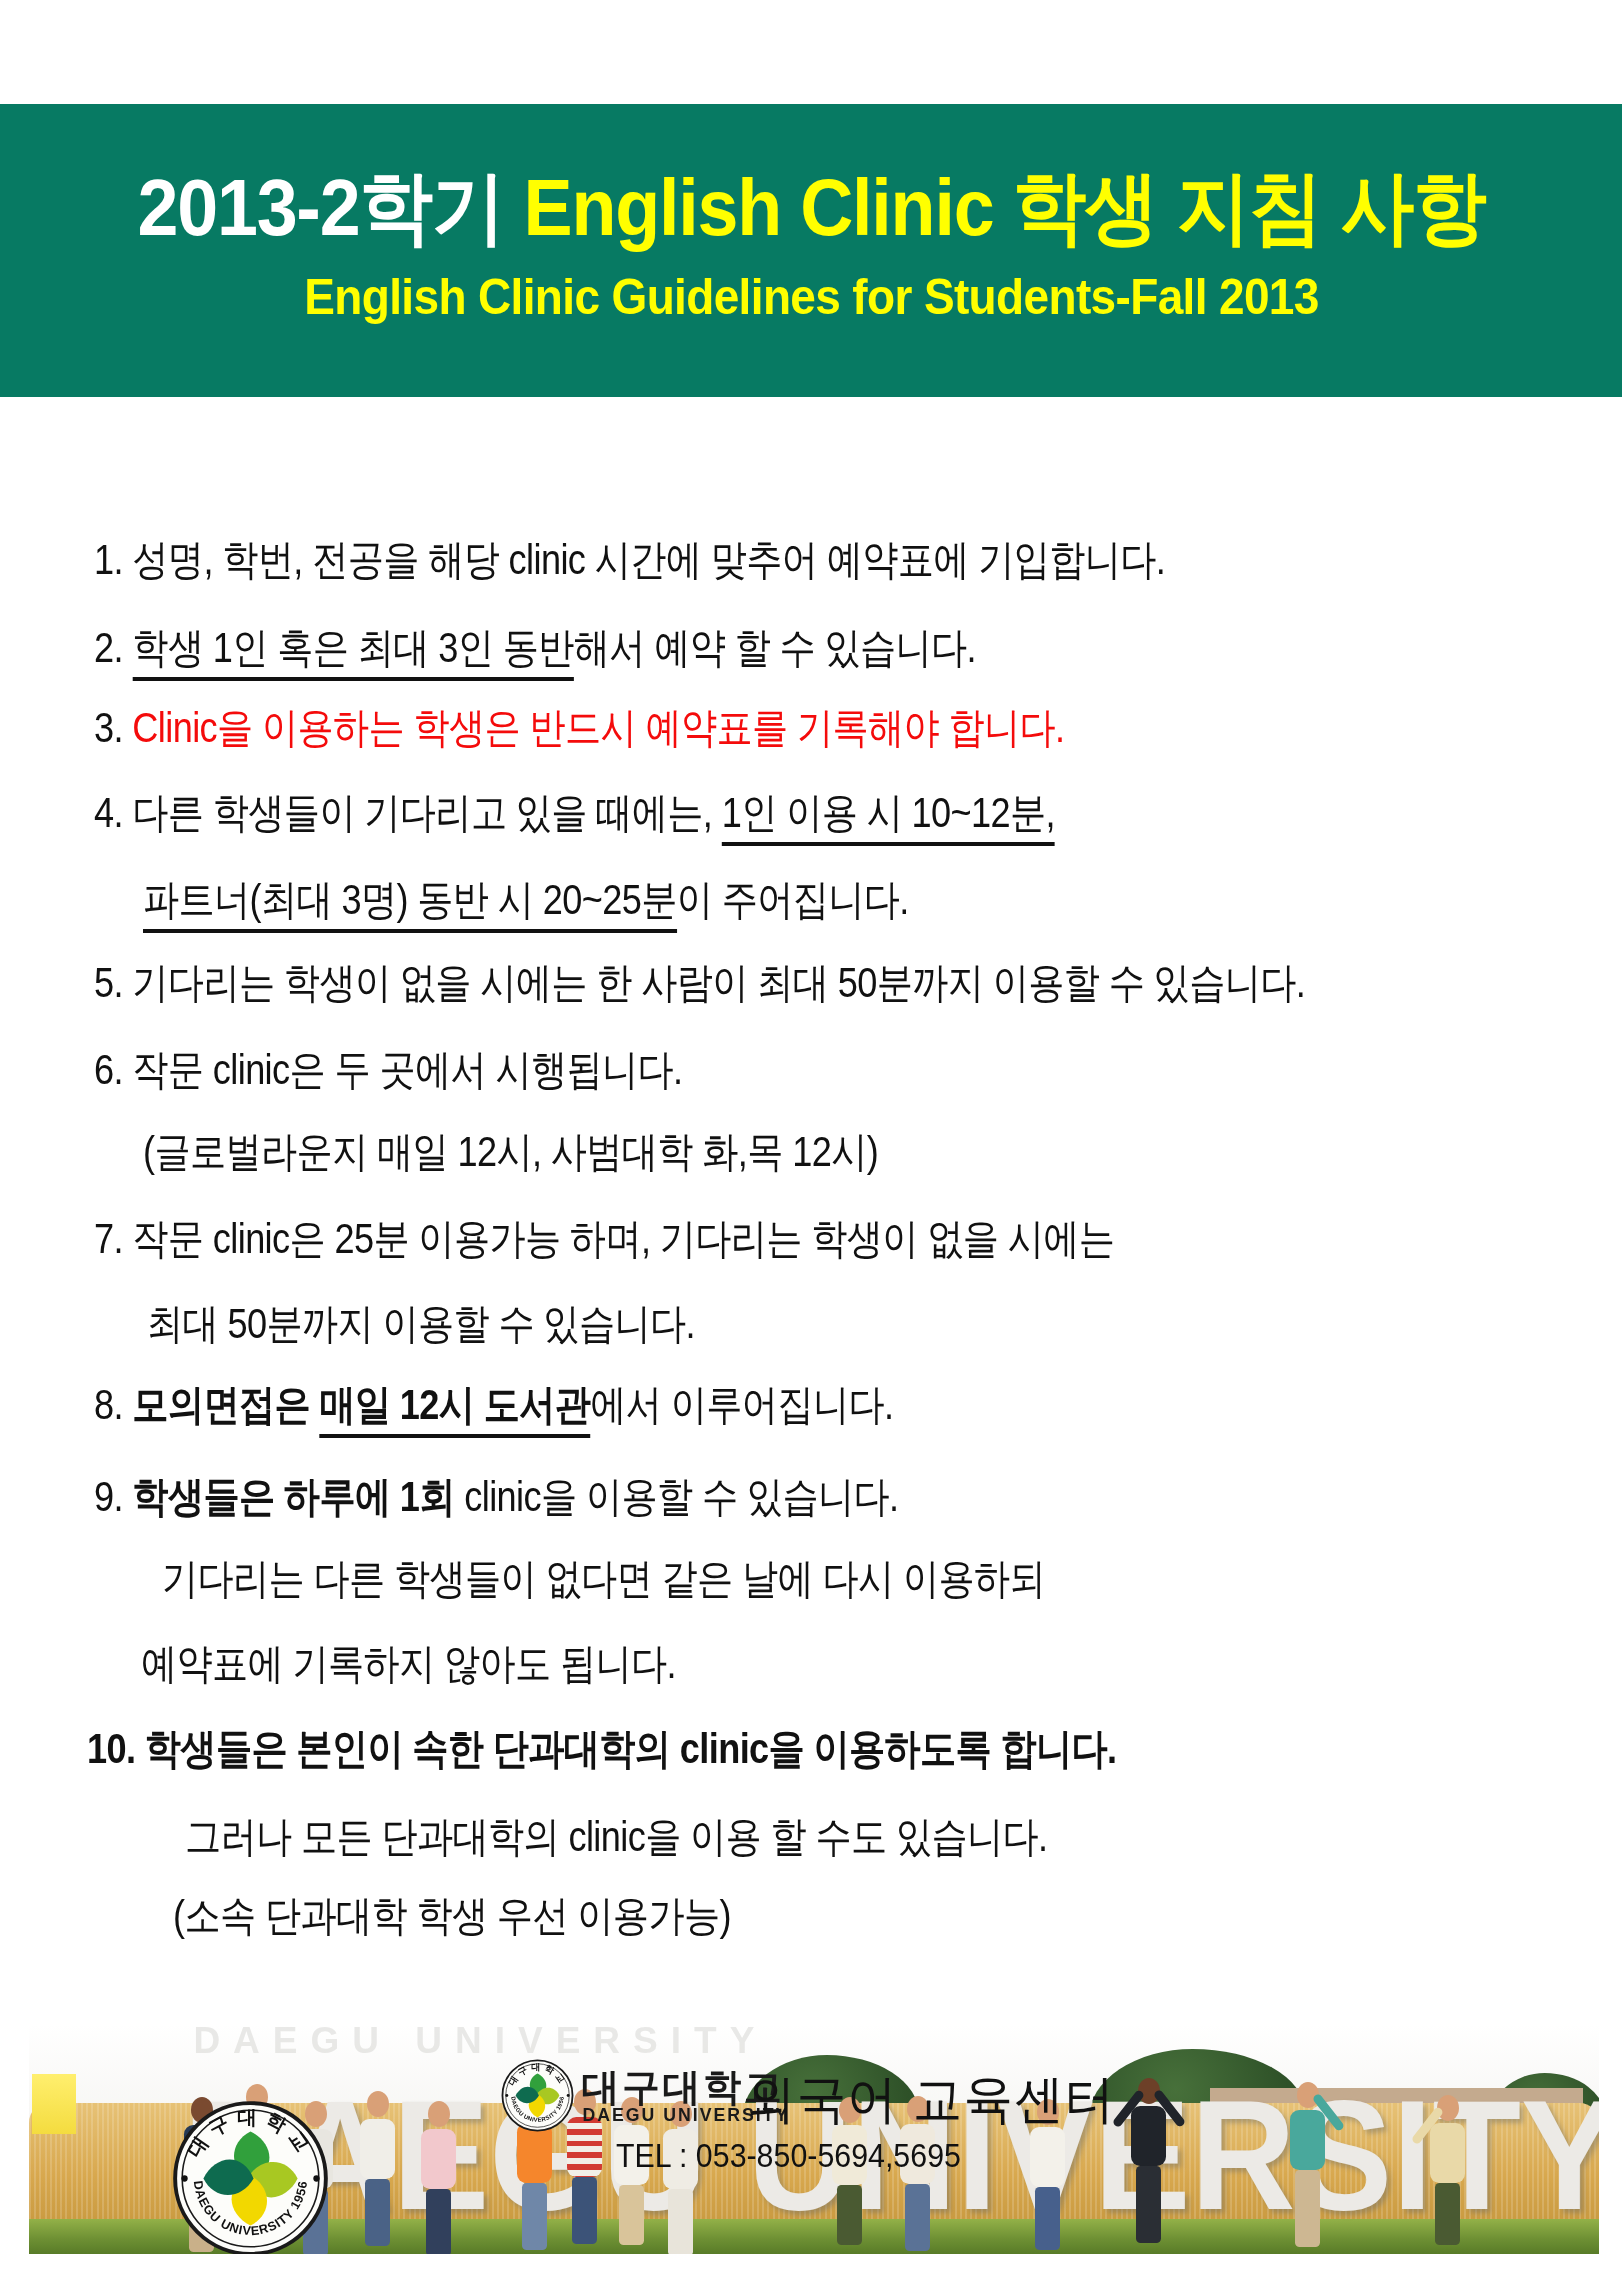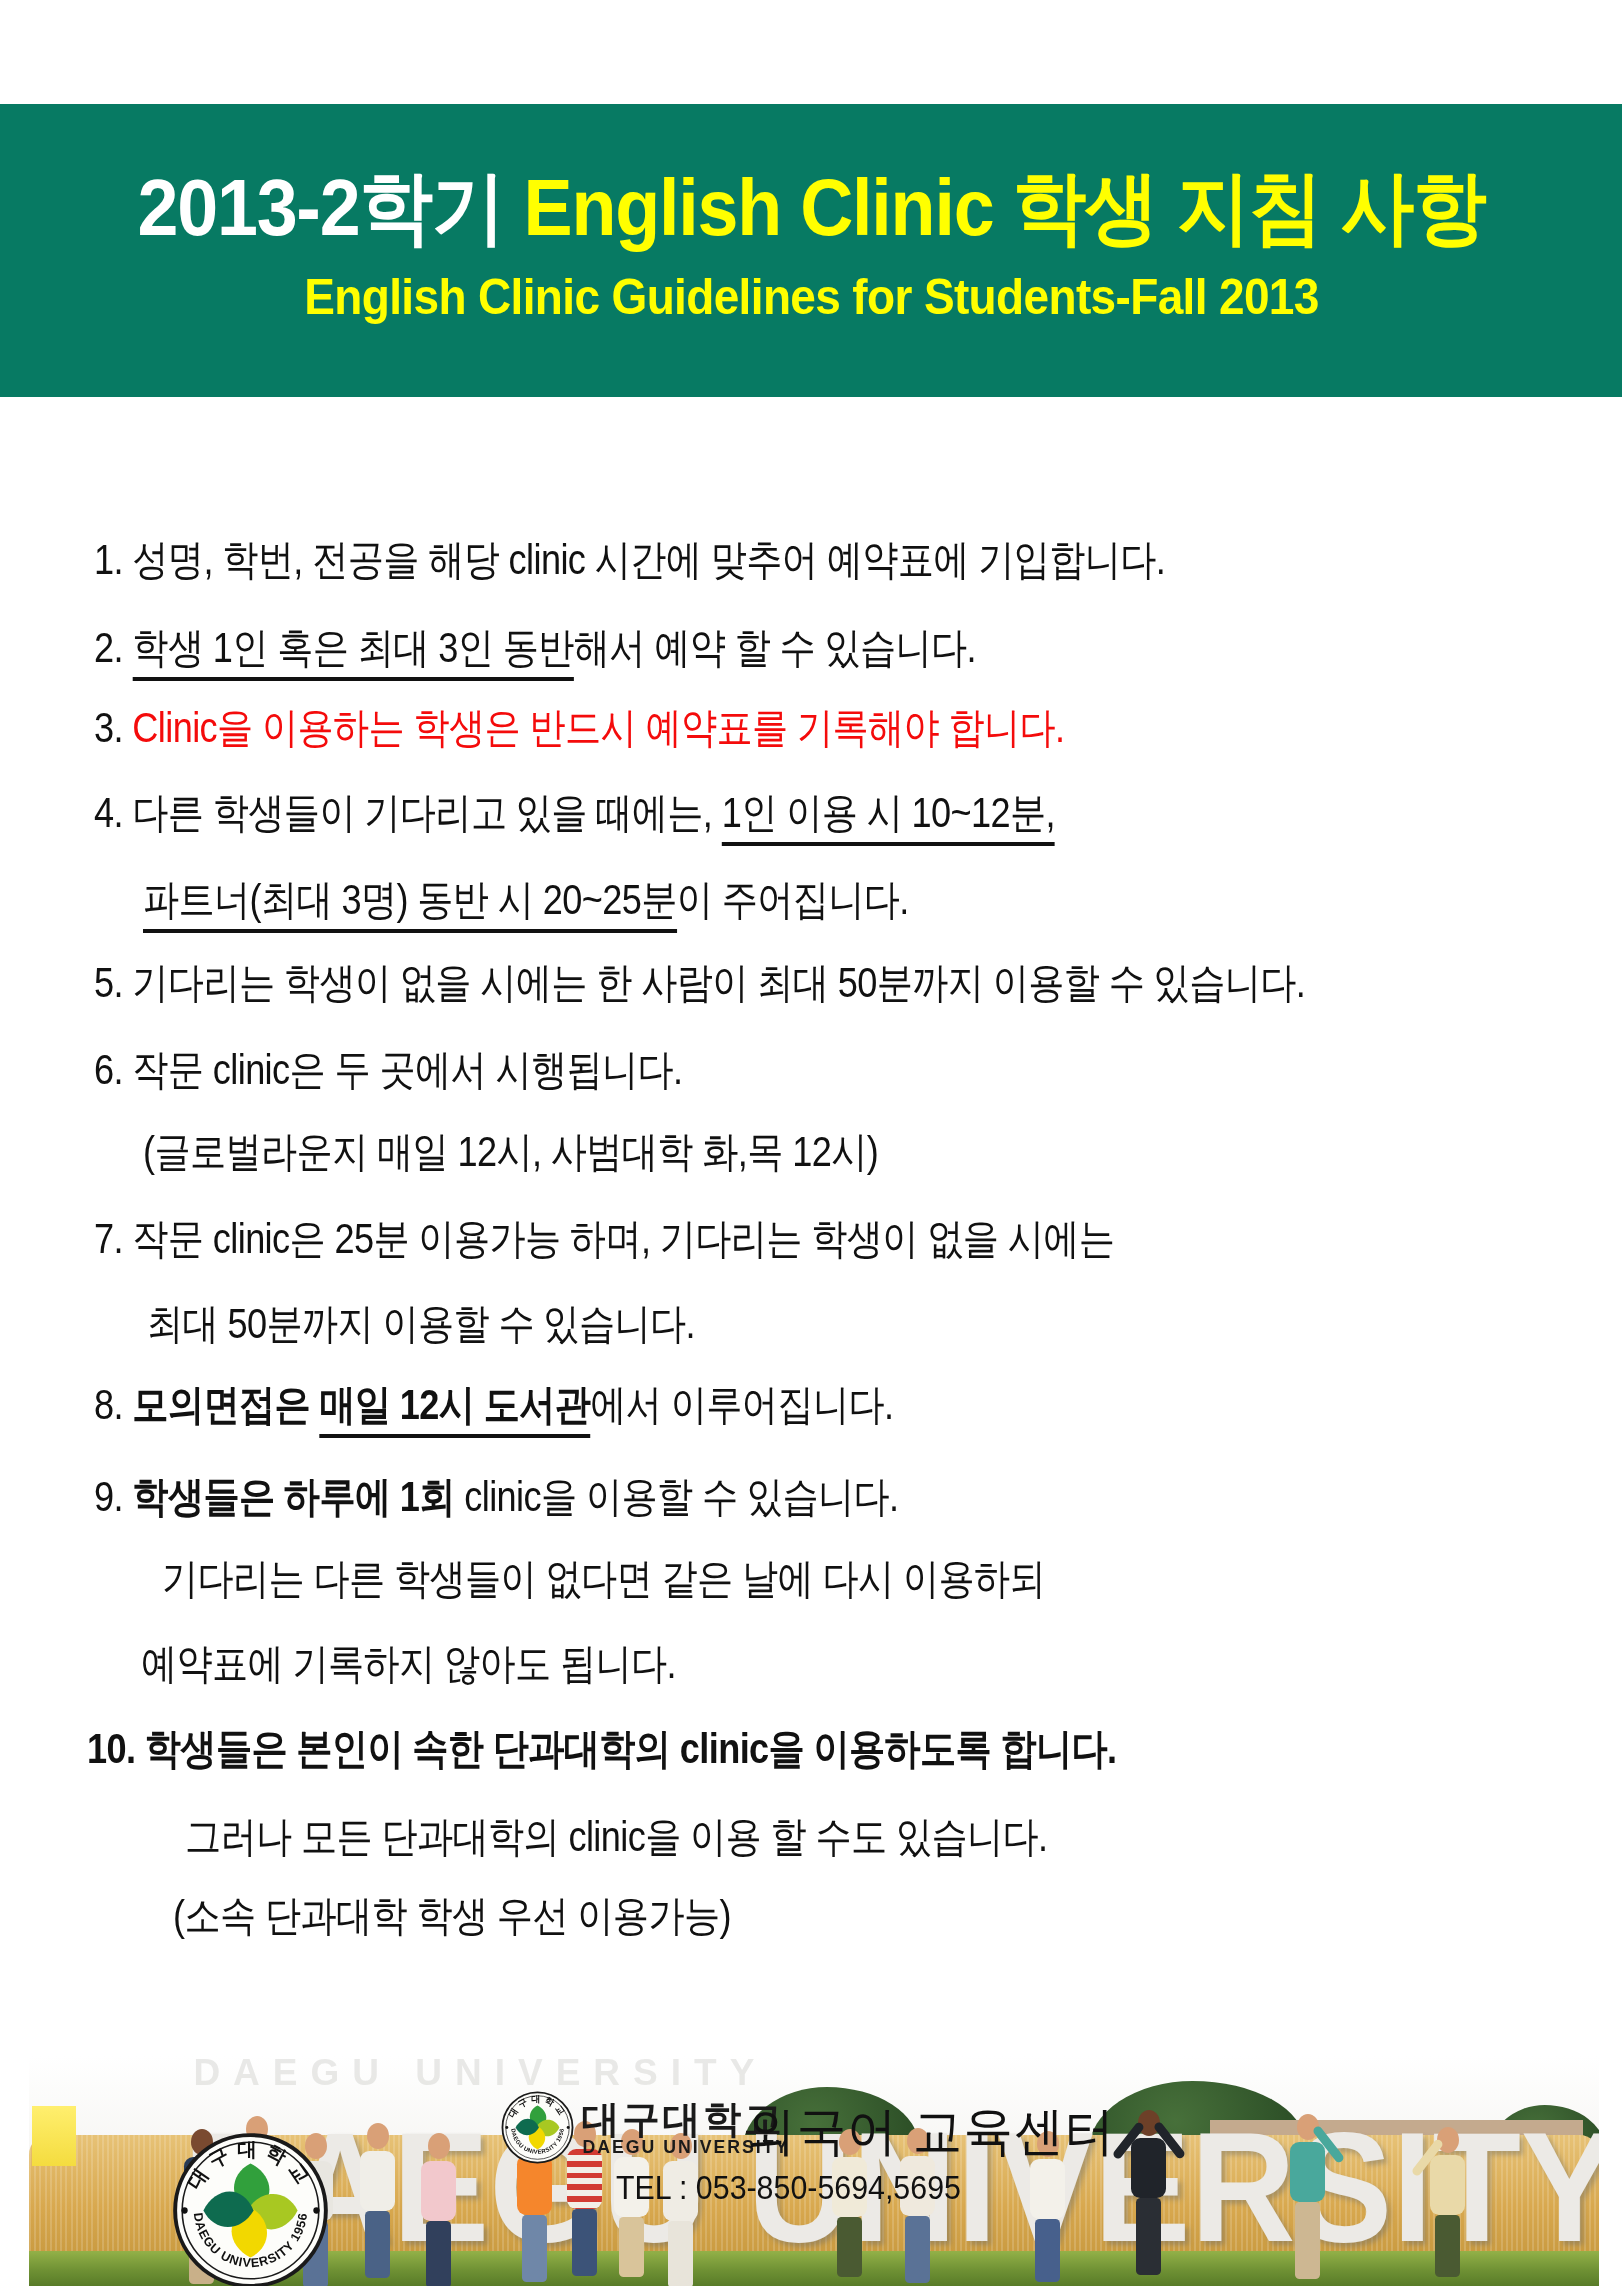--- a/index.html
+++ b/index.html
@@ -18,21 +18,21 @@
 
   
   .gl{position:absolute;font-size:42px;white-space:nowrap;color:#111;
       transform:scaleX(.86);transform-origin:0 50%;letter-spacing:-0.7px;}
   .gl .b{font-weight:bold;}
   .gl .u{border-bottom:4.6px solid #111;padding-bottom:5.9px;}
   .gl .r{color:#f40b0b;}
 
   
   .photo{position:absolute;left:29.4px;top:2024px;width:1570px;height:230px;overflow:hidden;
-         background:linear-gradient(180deg,#ffffff 0%,#f4f3f0 55%,#ecebe7 100%);margin-top:32px;}
+         background:linear-gradient(180deg,#ffffff 0%,#f4f3f0 55%,#ecebe7 100%);}
   .ghost{position:absolute;left:164px;top:-3.9px;z-index:1;font-size:37px;font-weight:bold;
          letter-spacing:13px;color:#c9c9c5;opacity:.4;white-space:nowrap;}
   .tree{position:absolute;z-index:2;border-radius:48% 52% 45% 55%/60% 55% 45% 40%;
         background:radial-gradient(circle at 40% 35%,#47703a,#2e5128 75%);}
   .bldg{position:absolute;z-index:2;background:#7e4a3a;}
   .bldg .band{position:absolute;left:0;top:0;width:100%;height:17px;background:#c4aa8e;}
   .bldg .cols{position:absolute;left:0;top:17px;width:100%;bottom:0;
         background:repeating-linear-gradient(90deg,rgba(255,255,255,.35) 0 6.5px,rgba(0,0,0,0) 6.5px 54px);}
   .bldg2{position:absolute;z-index:2;background:#97a3ac;}
   .wheat{position:absolute;z-index:3;left:0;top:79px;width:100%;height:121px;

